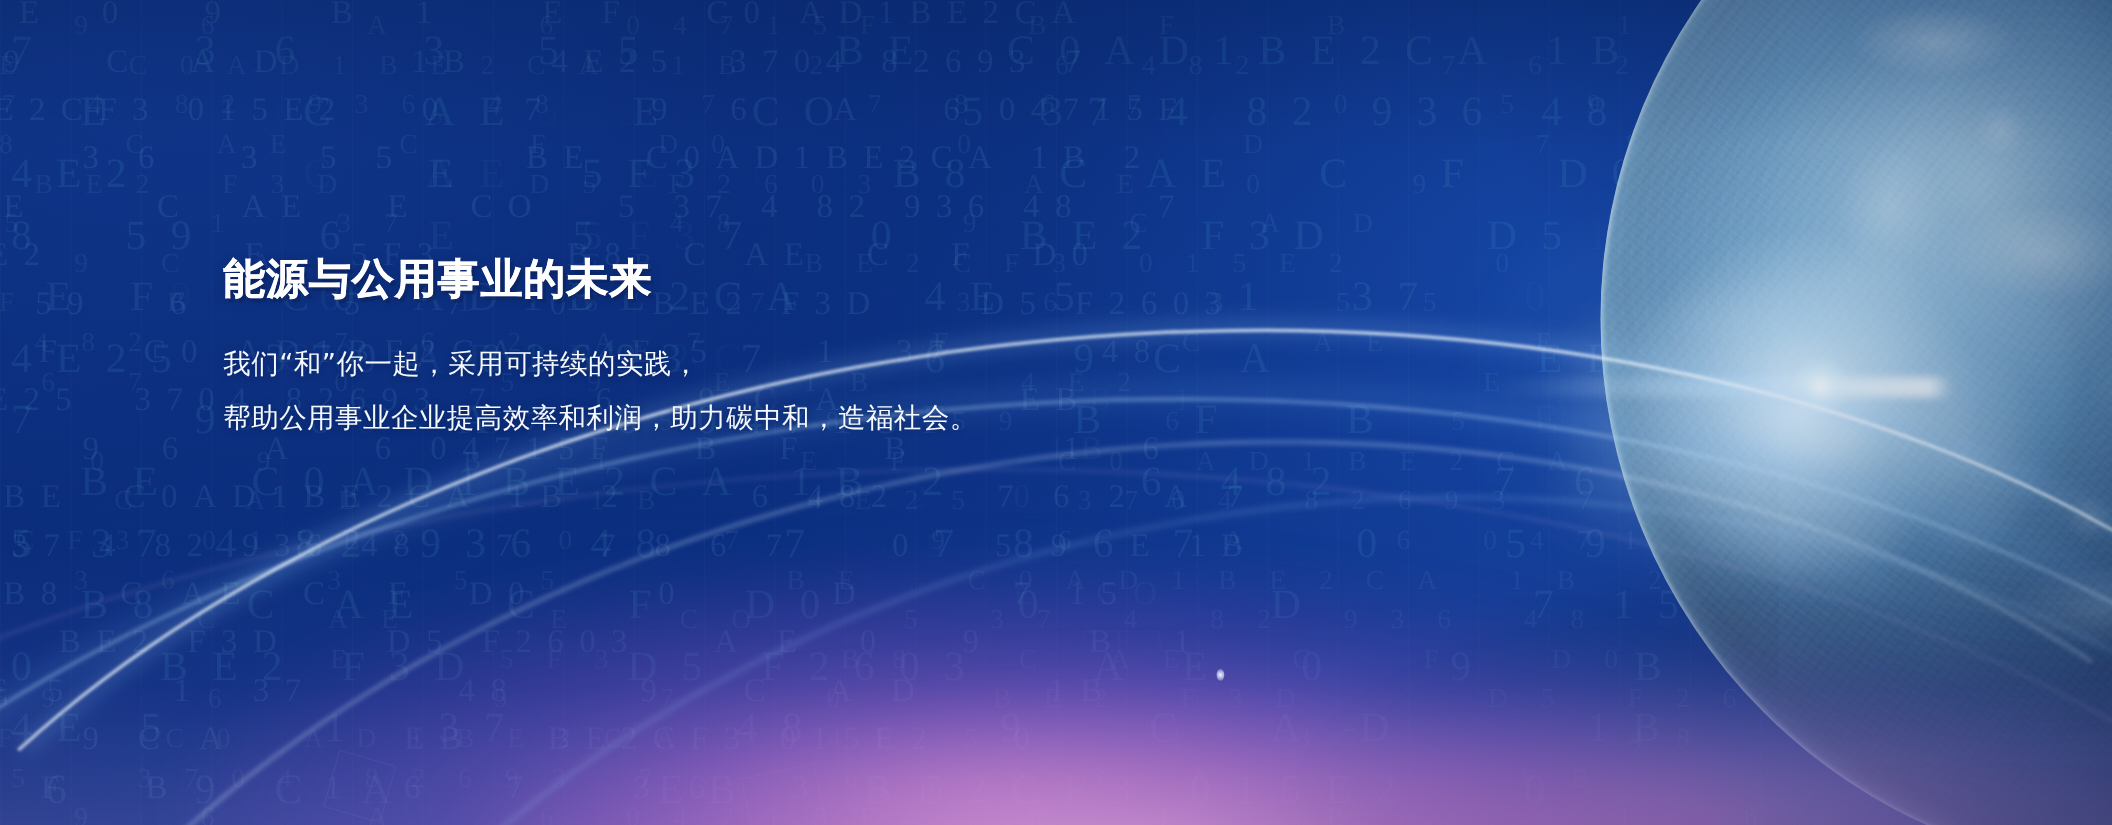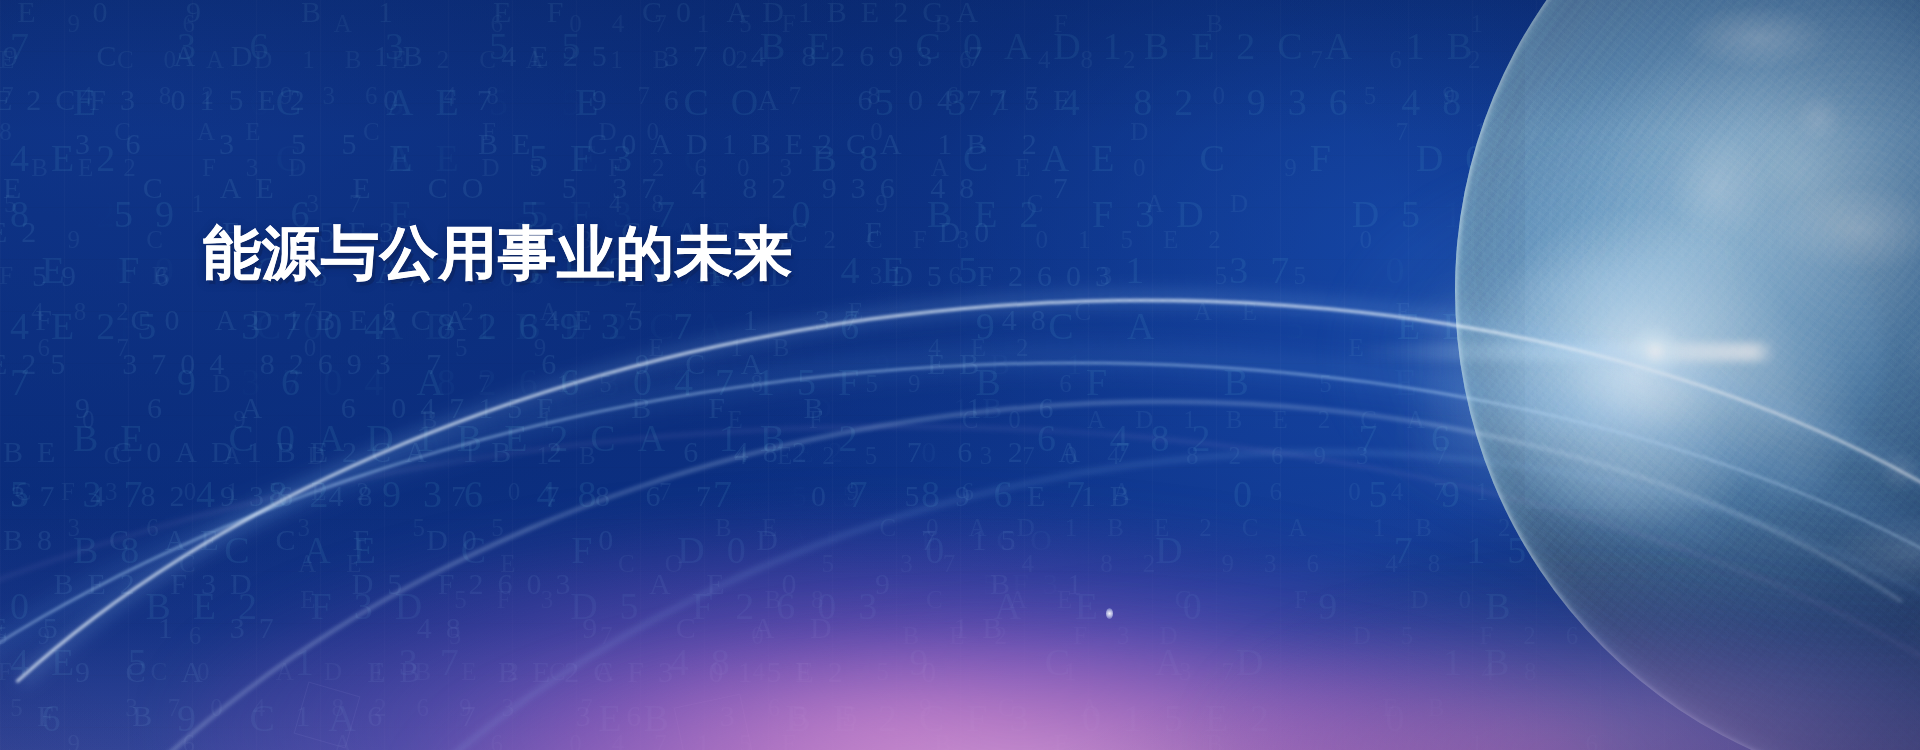--- a/index.html
+++ b/index.html
@@ -282,21 +282,21 @@
   
   .copy{
     position:absolute;
     left:203px;top:222px;
     width:1000px;
     z-index:8;
   }
   .headline{
     margin:0;
     font-family:"DejaVu Sans","Liberation Sans",sans-serif;
-    font-size:58px;
+    font-size:38px;
     font-weight:bold;
     line-height:62px;
     letter-spacing:1px;
     color:#ffffff;
     text-shadow:
       3px 4px 0 rgba(12,34,92,0.55),
       0 2px 10px rgba(6,24,70,0.45);
     -webkit-text-stroke:0.6px #ffffff;
   }
   .sub{
@@ -375,16 +375,20 @@
   <div class="arc arc-2b"></div>
   <div class="arc arc-2"></div>
   <div class="arc arc-1b"></div>
   <div class="arc arc-1"></div>
   <div class="arc arc-3"></div>
   <div class="arc arc-4"></div>
   <div class="speck"></div>
 
   <div class="copy">
     <h1 class="headline">能源与公用事业的未来</h1>
+    <p class="sub">
+      <span>我们“和”你一起，采用可持续的实践，</span>
+      <span>帮助公用事业企业提高效率和利润，助力碳中和，造福社会。</span>
+    </p>
   </div>
 
   <div class="vignette"></div>
 </div>
 
 </body></html>

